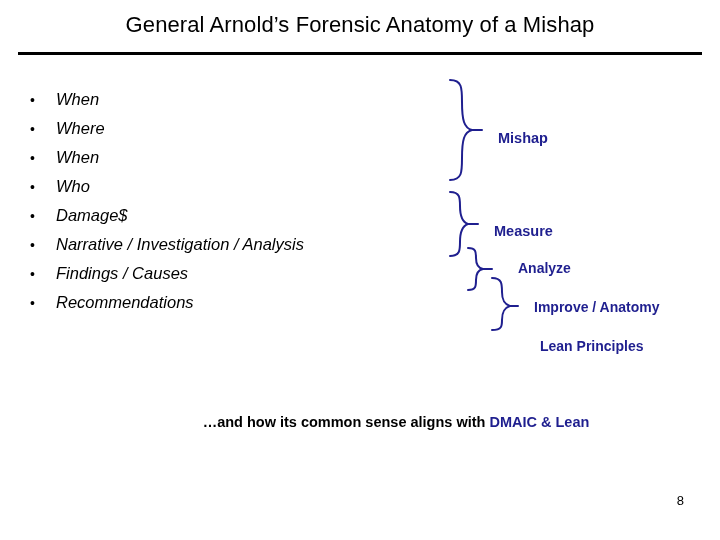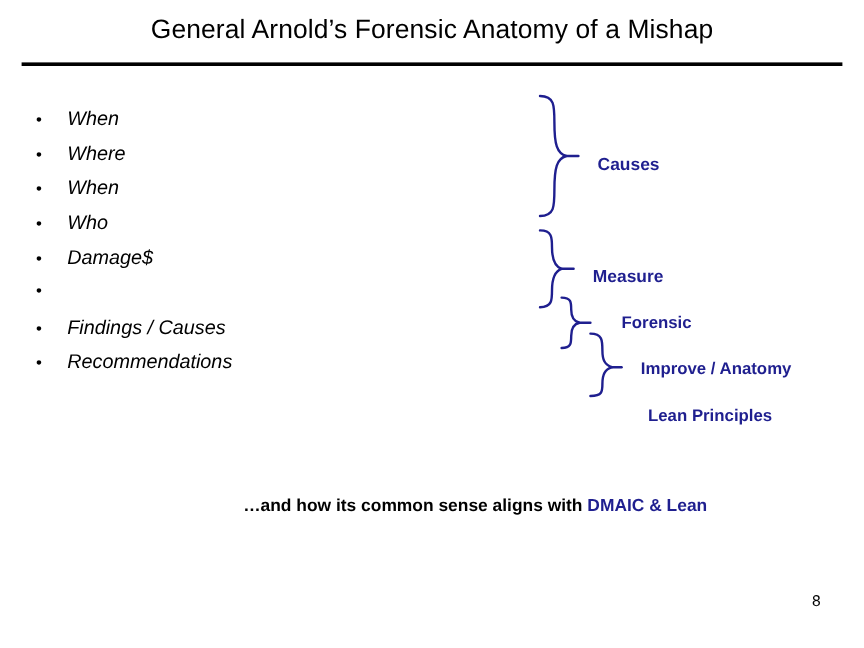--- a/index.html
+++ b/index.html
@@ -133,20 +133,21 @@
     <div class="bullet-row">
       <span class="bullet-dot">•</span>
       <span class="bullet-text">Who</span>
     </div>
     <div class="bullet-row">
       <span class="bullet-dot">•</span>
       <span class="bullet-text">Damage$</span>
     </div>
     <div class="bullet-row">
       <span class="bullet-dot">•</span>
+      <span class="bullet-text">Narrative / Investigation / Analysis</span>
     </div>
     <div class="bullet-row">
       <span class="bullet-dot">•</span>
       <span class="bullet-text">Findings / Causes</span>
     </div>
     <div class="bullet-row">
       <span class="bullet-dot">•</span>
       <span class="bullet-text">Recommendations</span>
     </div>
   </div>
@@ -164,23 +165,23 @@
         <path d="M28 176 C 36 176, 36 180, 36 186 C 36 192, 38 196, 43 197 C 38 198, 36 202, 36 208 C 36 214, 36 218, 28 218"></path>
         <path d="M43 197 L 52 197"></path>
 
         <path d="M52 206 C 62 206, 62 212, 62 220 C 62 228, 64 232, 70 234 C 64 236, 62 240, 62 248 C 62 254, 62 258, 52 258"></path>
         <path d="M70 234 L 78 234"></path>
       </g>
     </svg>
   </div>
 
   <div class="right-labels">
-    <span class="lbl lbl-define">Causes</span>
+    <span class="lbl lbl-define">Mishap</span>
     <span class="lbl lbl-measure">Measure</span>
-    <span class="lbl lbl-analyze">Forensic</span>
+    <span class="lbl lbl-analyze">Analyze</span>
     <span class="lbl lbl-improve">Improve / Anatomy</span>
     <span class="lbl lbl-lean">Lean Principles</span>
   </div>
 
   <div class="footer">
     <span>…and how its common sense aligns with </span><span class="hl">DMAIC &amp; Lean</span>
   </div>
 
   <div class="page-number">8</div>
 

